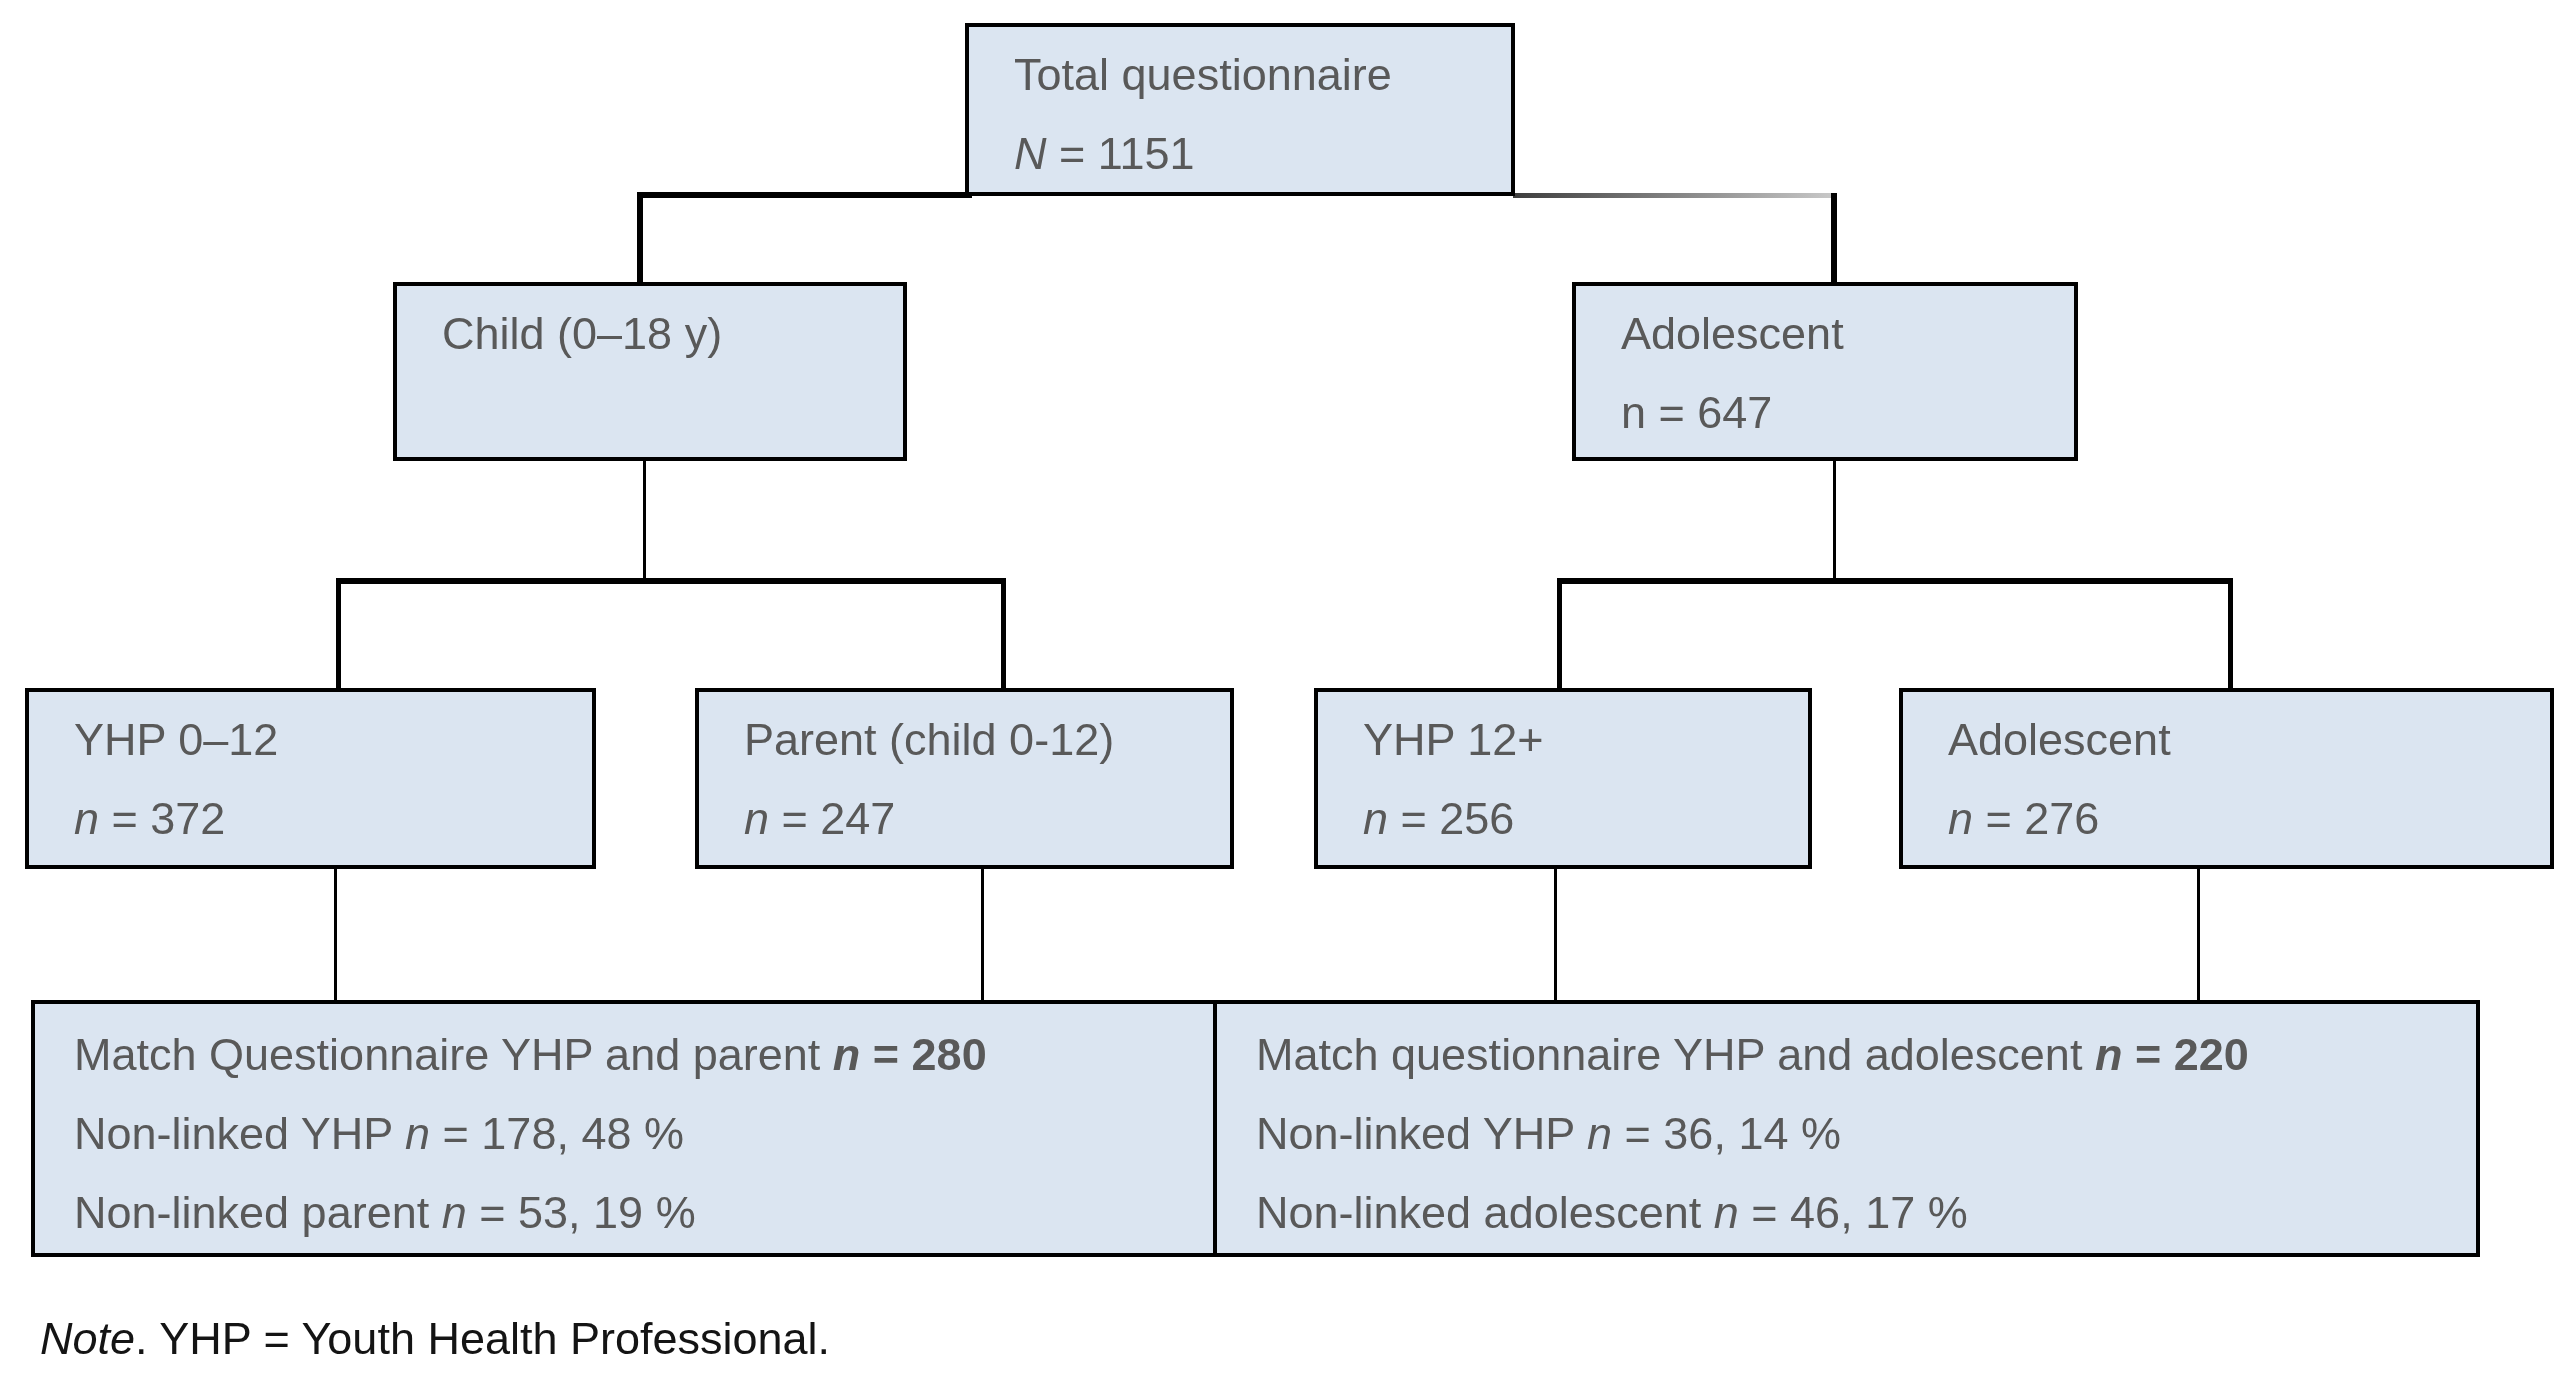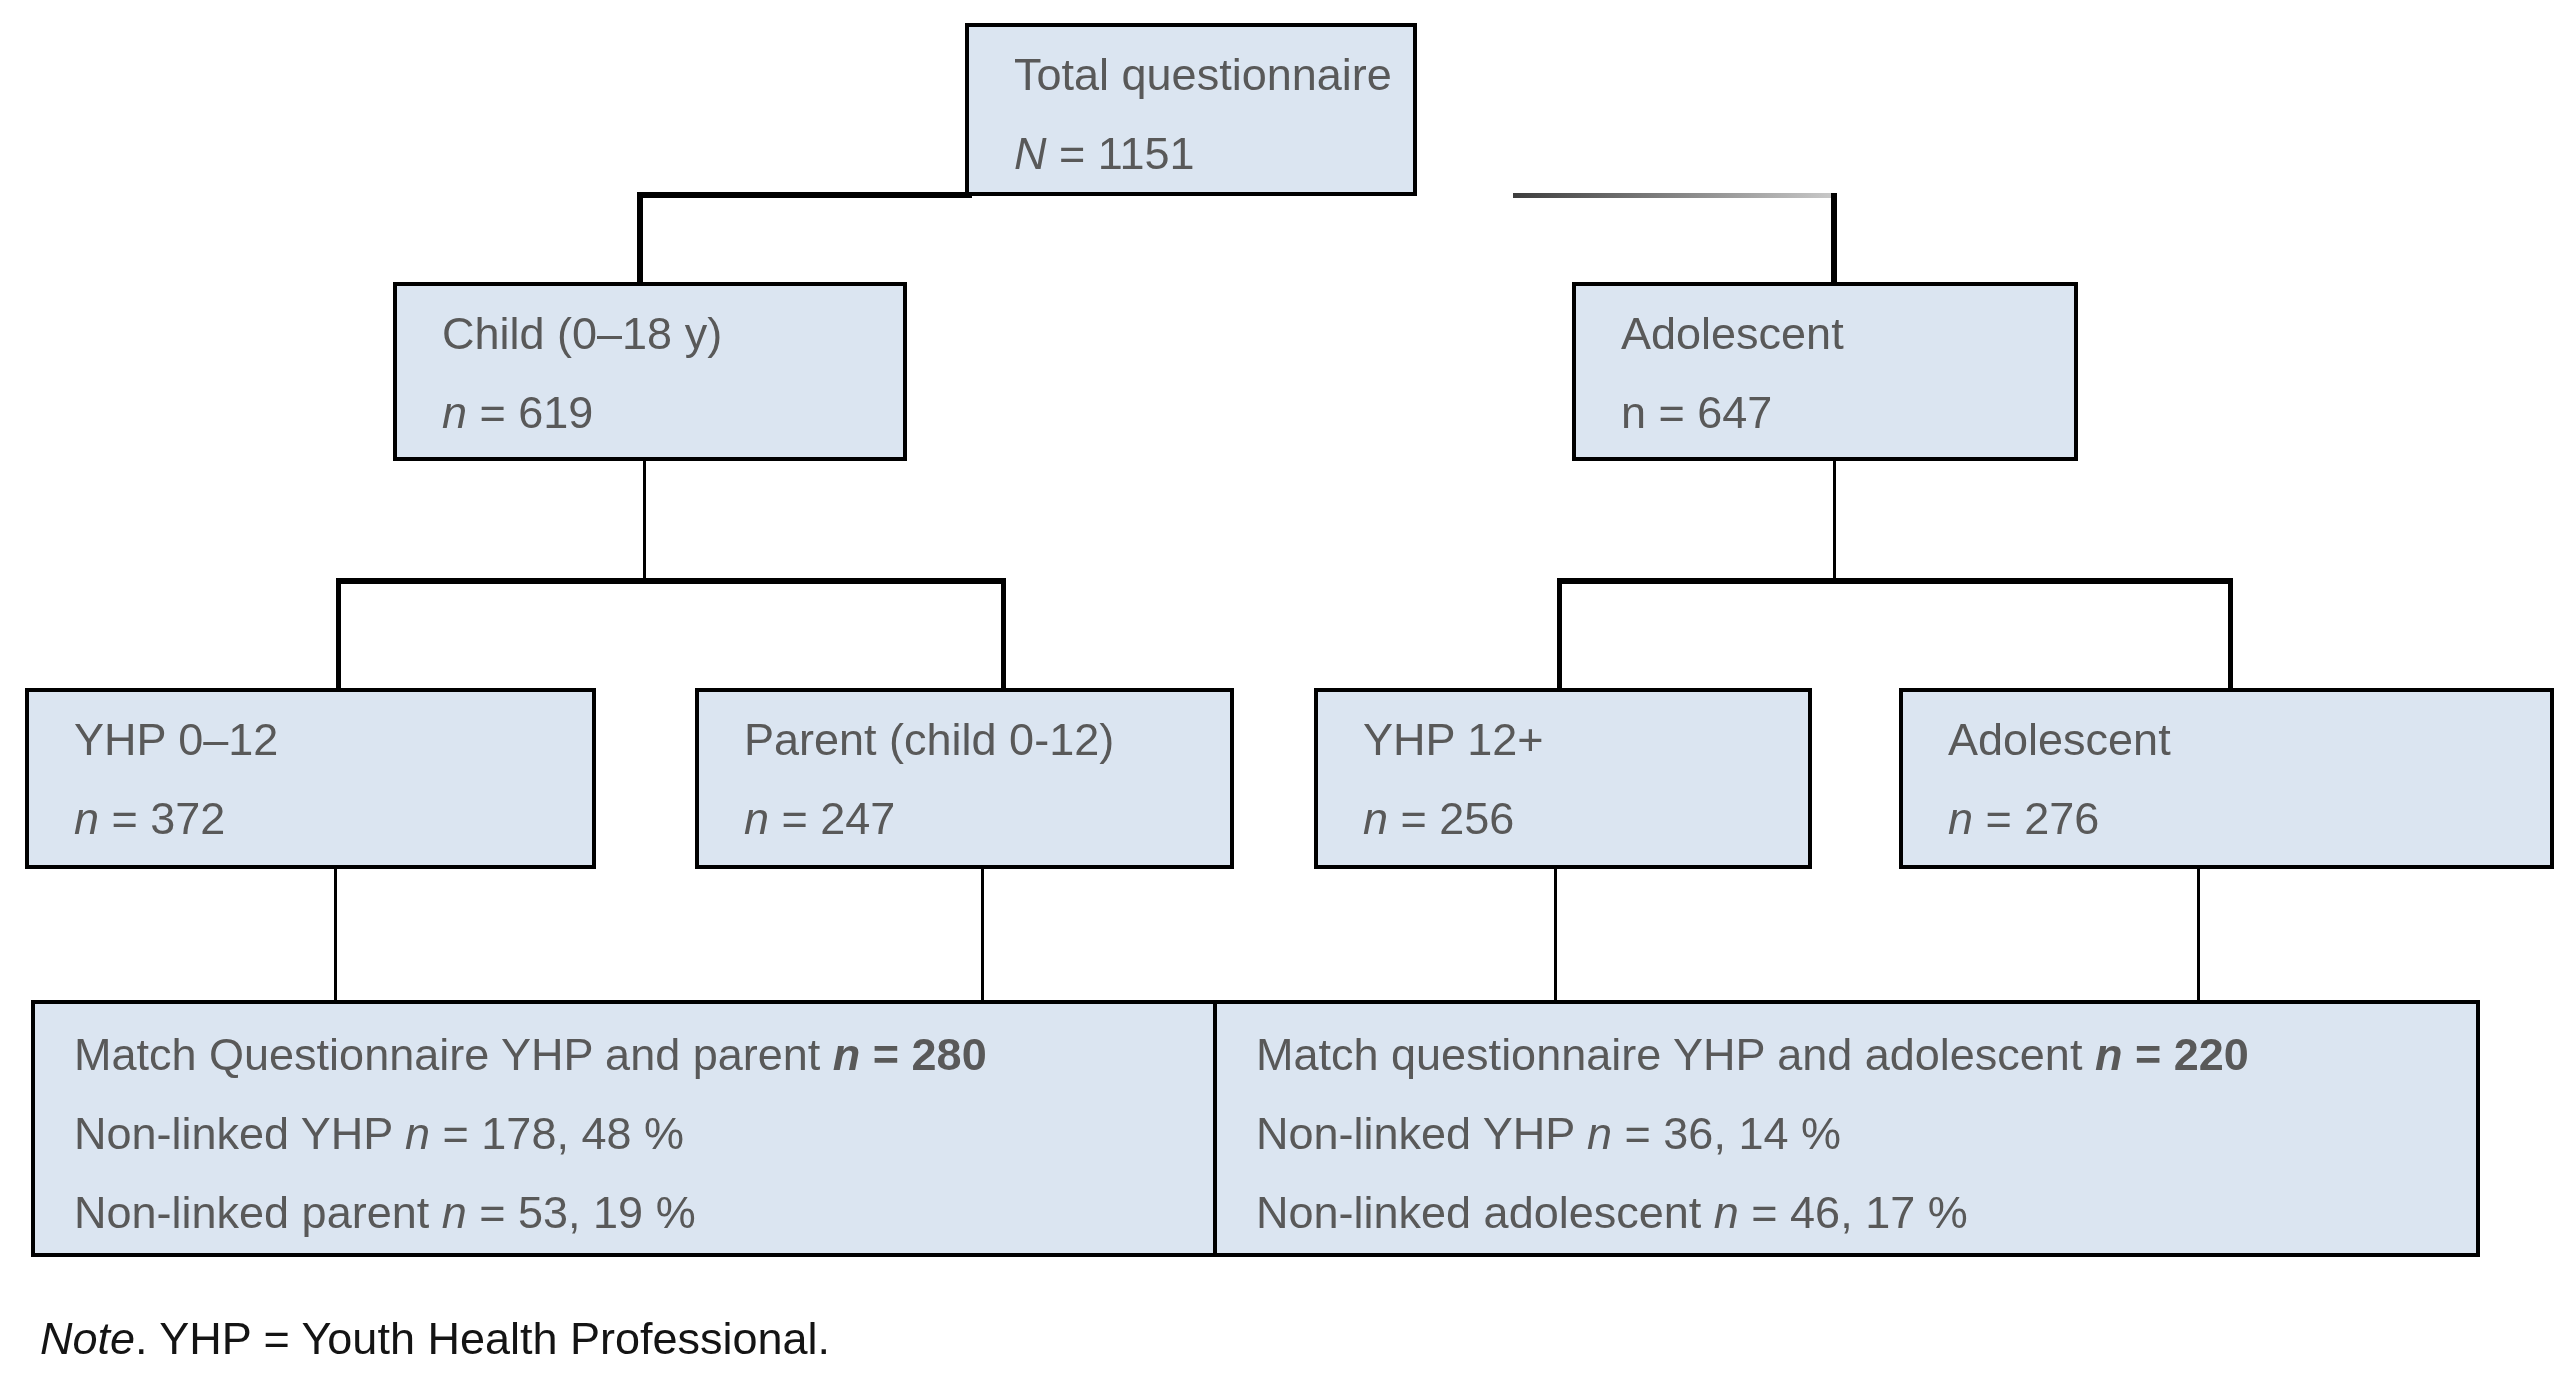--- a/index.html
+++ b/index.html
@@ -64,28 +64,27 @@
   <div class="conn" style="left:1833px; top:461px; width:3.1px; height:122px;"></div>
   <div class="conn" style="left:1557px; top:578px; width:676px; height:6.2px;"></div>
   <div class="conn" style="left:1557px; top:578px; width:4.7px; height:114px;"></div>
   <div class="conn" style="left:2228px; top:578px; width:4.7px; height:114px;"></div>
 
   <div class="conn" style="left:334px; top:869px; width:3.1px; height:149px;"></div>
   <div class="conn" style="left:981px; top:869px; width:3.1px; height:136px;"></div>
   <div class="conn" style="left:1554px; top:869px; width:3.1px; height:136px;"></div>
   <div class="conn" style="left:2197px; top:869px; width:3.1px; height:136px;"></div>
 
-  <div class="node" style="left:965px; top:23.4px; width:452px; height:173px;">
+  <div class="node" style="left:965px; top:23.4px; width:550px; height:173px;">
     <div class="tline"><span>Total questionnaire</span></div>
     <div class="tline"><span class="i">N</span><span> = 1151</span></div>
   </div>
 
   <div class="node" style="left:393px; top:282px; width:514px; height:179px;">
     <div class="tline"><span>Child (0–18 y)</span></div>
-    <div class="tline"><span class="i">n</span><span> = 619</span></div>
   </div>
 
   <div class="node" style="left:1572px; top:282px; width:506px; height:179px;">
     <div class="tline"><span>Adolescent</span></div>
     <div class="tline"><span>n = 647</span></div>
   </div>
 
   <div class="node" style="left:25px; top:688px; width:571px; height:181px;">
     <div class="tline"><span>YHP 0–12</span></div>
     <div class="tline"><span class="i">n</span><span> = 372</span></div>

